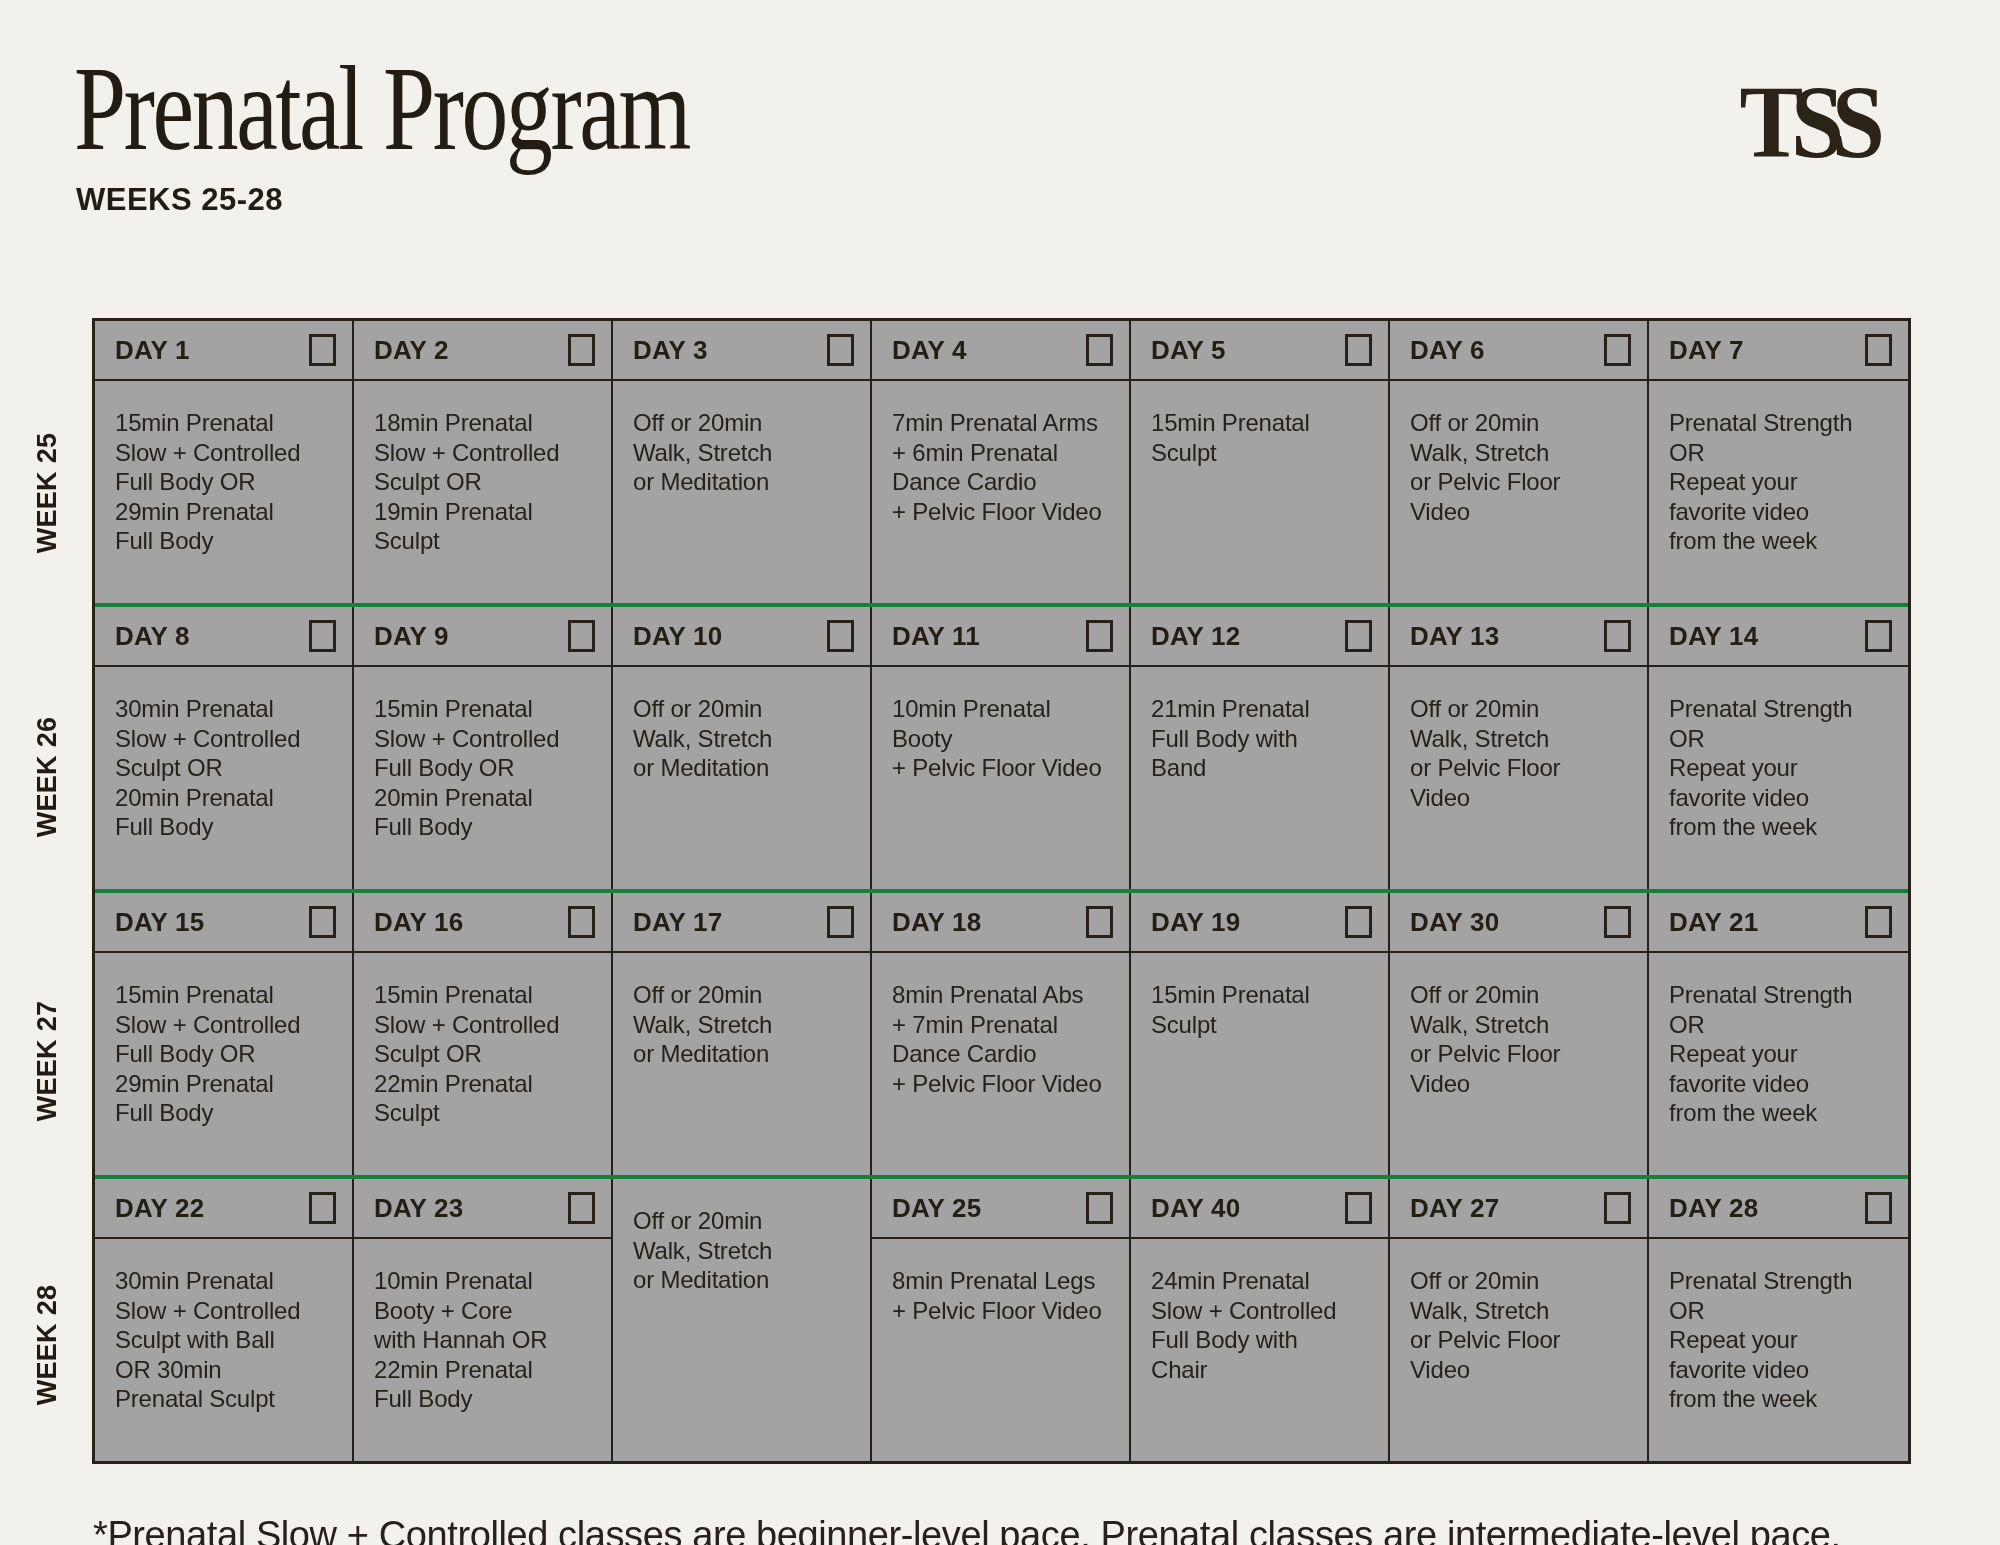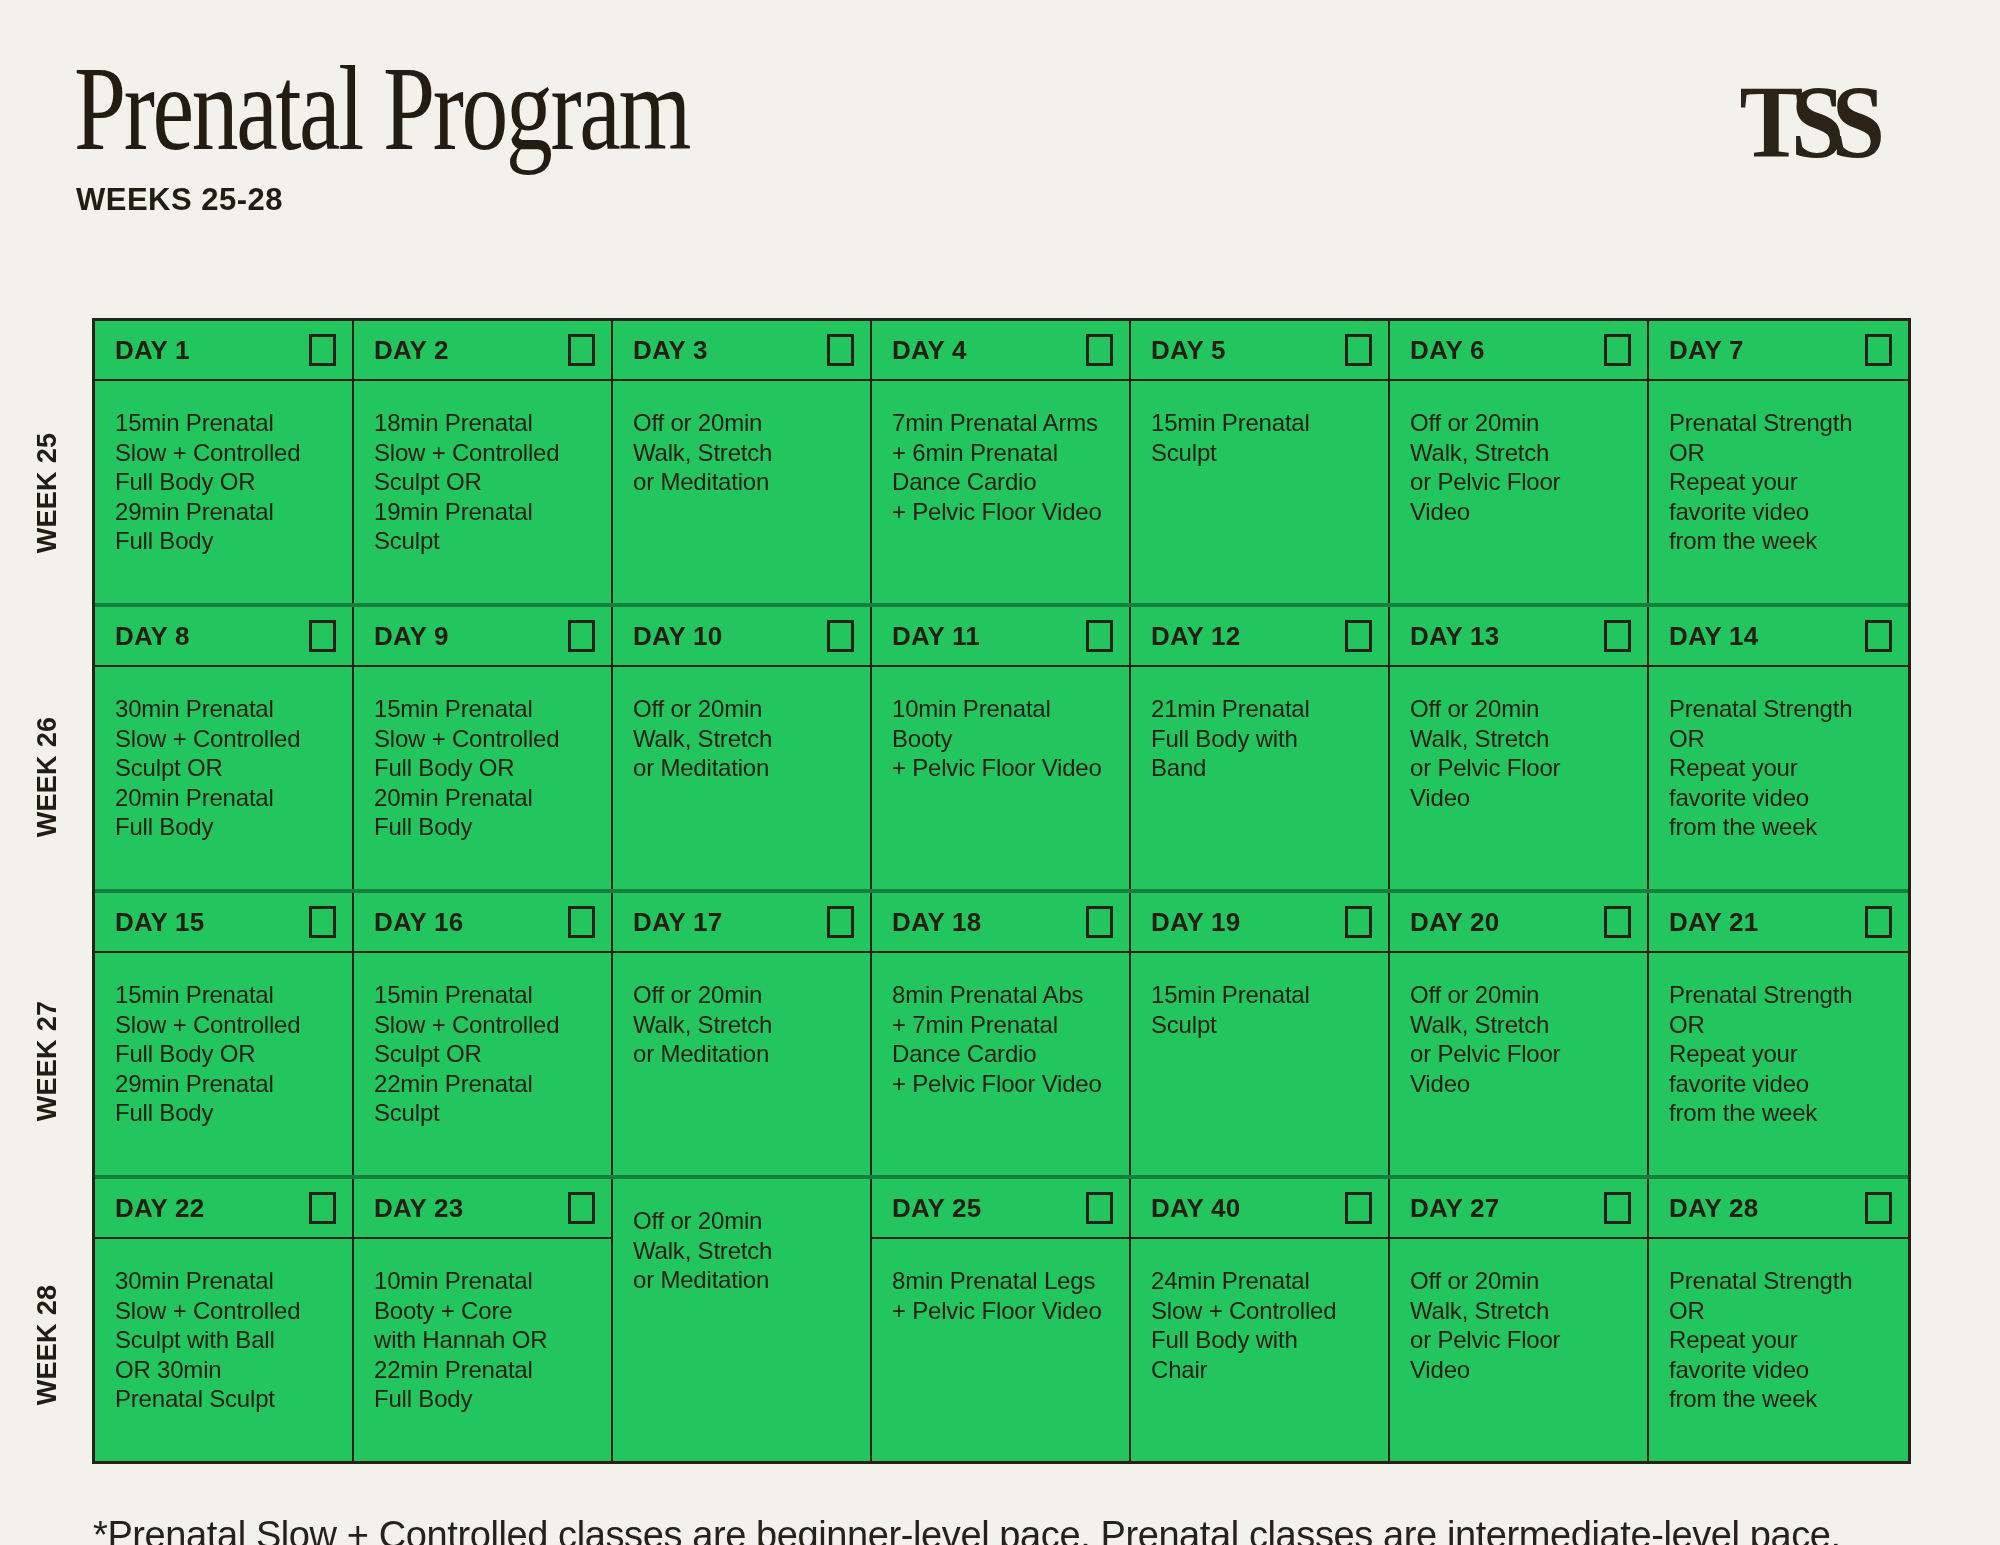--- a/index.html
+++ b/index.html
@@ -24,21 +24,21 @@
   }
   .logo{
     position:absolute;right:128px;top:62px;
     font-family:"Liberation Serif",serif;
     font-size:104px;font-weight:700;letter-spacing:-0.13em;
     transform:scaleX(0.92);transform-origin:right top;
     color:#2b2318;
   }
   .calendar{
     position:absolute;left:92px;top:318px;width:1819px;
-    border:3px solid #27211a;background:#22c55e;
+    border:3px solid #27211a;background:#a3a3a3;
     box-sizing:border-box;
   }
   .week-row{display:grid;grid-template-columns:repeat(7,1fr);}
   .week-row + .week-row{border-top:4px solid #15803d;}
   .cell{border-right:2px solid #27211a;display:flex;flex-direction:column;box-sizing:border-box;}
   .cell:nth-child(7){border-right:none;}
   .cell-head{
     height:60px;flex:none;border-bottom:2px solid #27211a;
     display:flex;align-items:center;justify-content:space-between;
     padding:0 16px 0 20px;box-sizing:border-box;
@@ -271,21 +271,21 @@
     <div class="cell">
       <div class="cell-head">
           <span class="day-label">DAY 19</span>
           <span class="checkbox"></span>
         </div>
       <div class="cell-body">15min Prenatal
 Sculpt</div>
     </div>
     <div class="cell">
       <div class="cell-head">
-          <span class="day-label">DAY 20</span>
+          <span class="day-label">DAY 30</span>
           <span class="checkbox"></span>
         </div>
       <div class="cell-body">Off or 20min
 Walk, Stretch
 or Pelvic Floor
 Video</div>
     </div>
     <div class="cell">
       <div class="cell-head">
           <span class="day-label">DAY 21</span>

